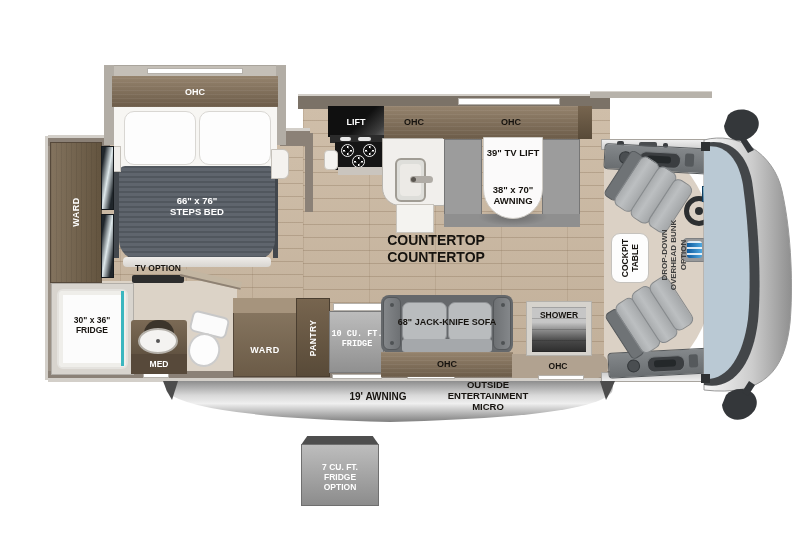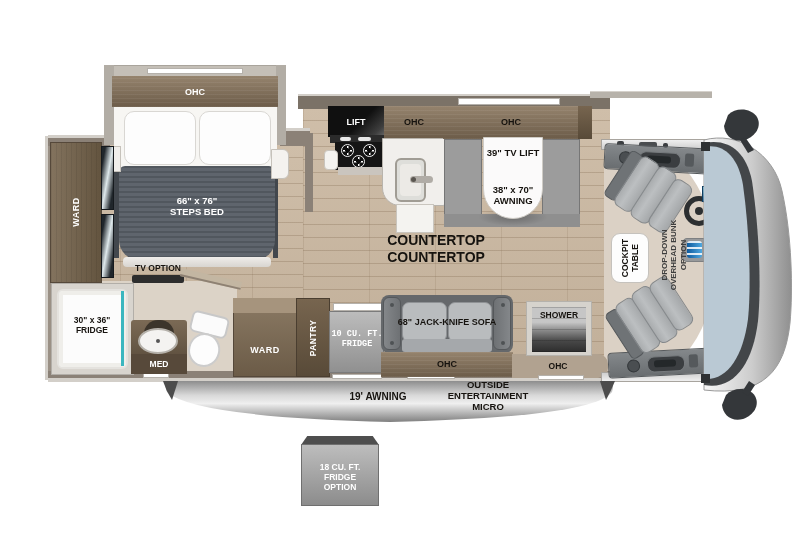--- a/index.html
+++ b/index.html
@@ -272,18 +272,18 @@
   <div class="lbl" style="left:378px;top:397px;font-size:10px;">19' AWNING</div>
   <div class="lbl" style="left:488px;top:396px;font-size:9.5px;">
     <div>OUTSIDE</div>
     <div>ENTERTAINMENT</div>
     <div>MICRO</div>
   </div>
 
   <div class="abs" style="left:301px;top:436px;width:78px;height:9px;background:#4e4e4e;clip-path:polygon(0 100%,8% 0,92% 0,100% 100%);"></div>
   <div class="abs" style="left:301px;top:444px;width:78px;height:62px;background:linear-gradient(180deg,#bdbdbd,#8c8c8c);border:1px solid #6f6f6f;box-sizing:border-box;"></div>
   <div class="lbl lblw" style="left:340px;top:477px;font-size:8.5px;">
-    <div>18 CU. FT.</div>
+    <div>7 CU. FT.</div>
     <div>FRIDGE</div>
     <div>OPTION</div>
   </div>
 
 </div>
 
 </body></html>

